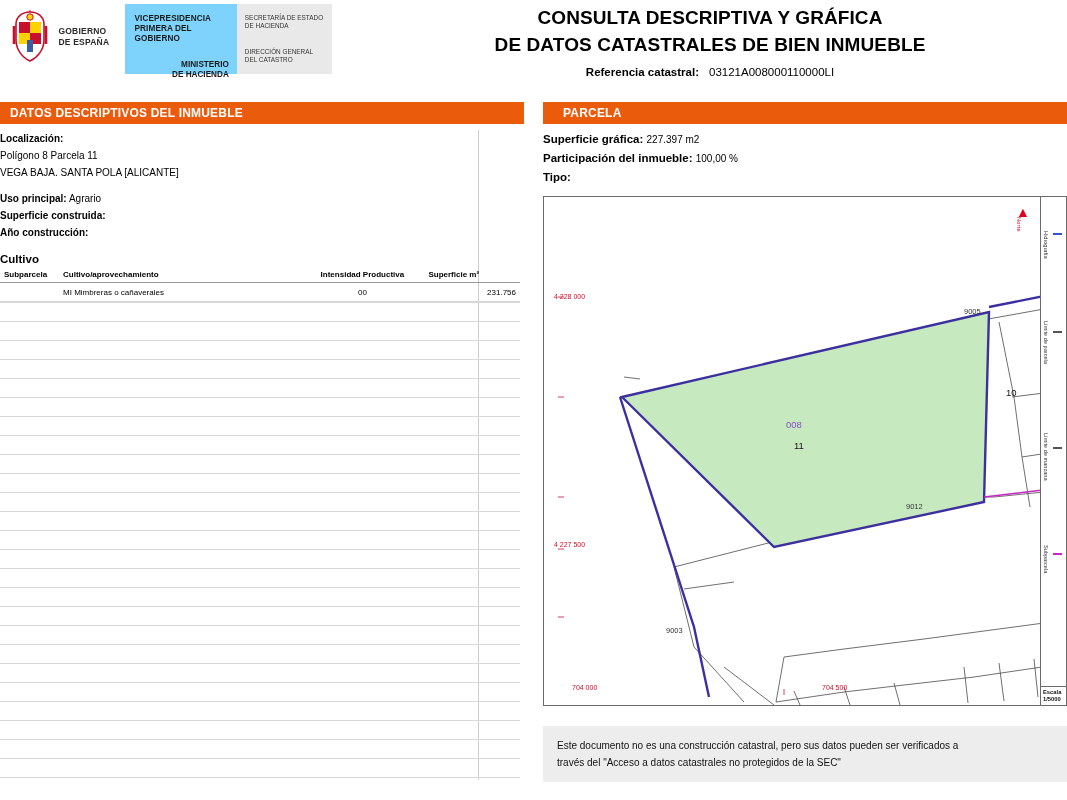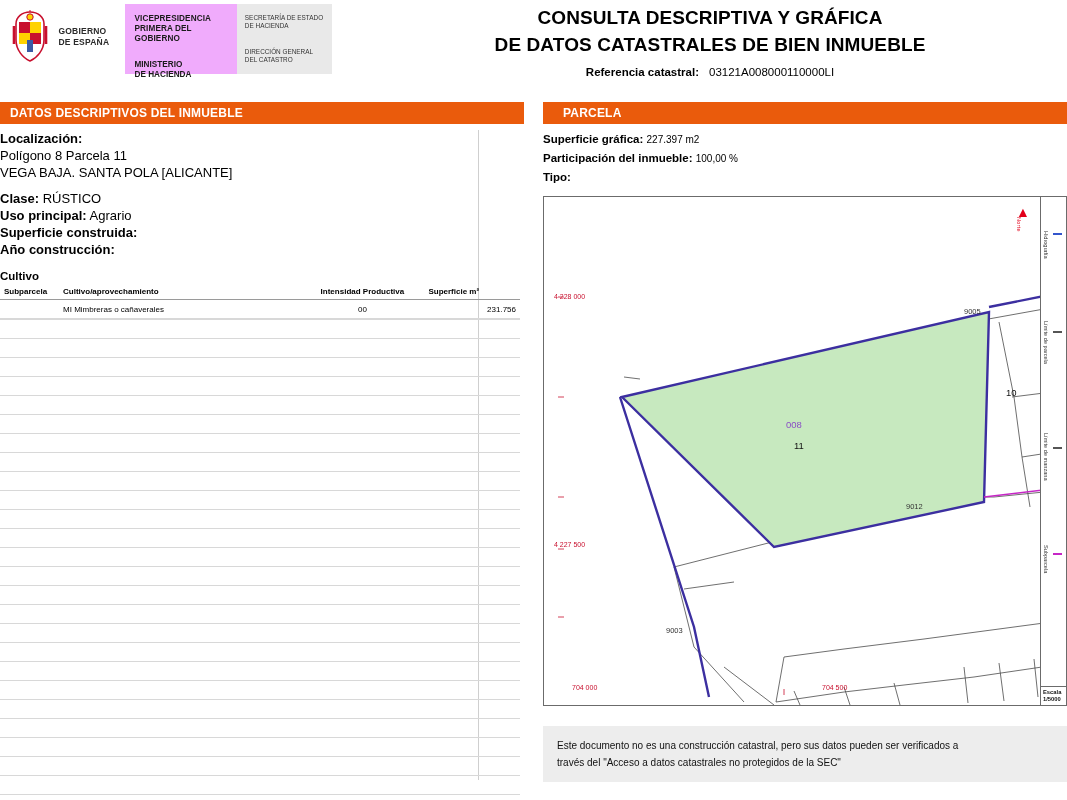--- a/index.html
+++ b/index.html
@@ -40,32 +40,32 @@
   .gob-text {
     width: 70px;
     font-size: 8.5px;
     font-weight: bold;
     color: #2b2b2b;
     line-height: 11px;
     padding-top: 22px;
     letter-spacing: .2px;
   }
   .yellow {
-    background: #f0abfc;
+    background: #7dd3fc;
     width: 118px;
     padding: 10px 8px 0 10px;
     box-sizing: border-box;
   }
   .yellow .l1 {
     font-size: 8.2px; font-weight: bold; color: #1a1a1a; line-height: 10px;
     letter-spacing: .1px;
   }
   .yellow .l2 {
     margin-top: 16px;
-    font-size: 8.2px; font-weight: bold; color: #1a1a1a; line-height: 10px;
+    font-size: 8.2px; font-weight: bold; color: #1a1a1a; line-height: 10px; text-align: right;
   }
   .grey {
     background: #e9e9e9;
     width: 100px;
     padding: 10px 6px 0 8px;
     box-sizing: border-box;
   }
   .grey .g1 { font-size: 6.4px; color: #333; line-height: 8px; }
   .grey .g2 { margin-top: 18px; font-size: 6.4px; color: #333; line-height: 8px; }
 
@@ -105,21 +105,21 @@
   .bar-left  { left: -46px; top: 102px; width: 570px; padding-left: 56px;}
   .bar-right { left: 543px; top: 102px; width: 524px; }
 
   
   .left-col {
     position: absolute;
     left: -46px; top: 130px;
     width: 570px;
   }
   .left-col .pad { padding-left: 46px; }
-  .field { font-size: 13px; line-height: 17px; }
+  .field { font-size: 10px; line-height: 17px; }
   .field b { font-weight: bold; }
   .gap { height: 9px; }
 
   
   .cultivo-title { font-size: 11.5px; font-weight: bold; margin-top: 12px;}
   table.cult {
     margin-top: 3px;
     width: 520px;
     border-collapse: collapse;
     font-size: 8px;
@@ -301,24 +301,20 @@
 <div class="bar bar-left">DATOS DESCRIPTIVOS DEL INMUEBLE</div>
 <div class="bar bar-right">PARCELA</div>
 
 <div class="left-border-box"></div>
 <div class="left-col">
   <div class="pad">
     <div class="field"><b>Localización:</b></div>
     <div class="field">Polígono 8 Parcela 11</div>
     <div class="field">VEGA BAJA. SANTA POLA [ALICANTE]</div>
     <div class="gap"></div>
-    <div class="field">
-      <b>Clase:</b>
-      <span>RÚSTICO</span>
-    </div>
     <div class="field">
       <b>Uso principal:</b>
       <span>Agrario</span>
     </div>
     <div class="field">
       <b>Superficie construida:</b>
       <span></span>
     </div>
     <div class="field">
       <b>Año construcción:</b>

